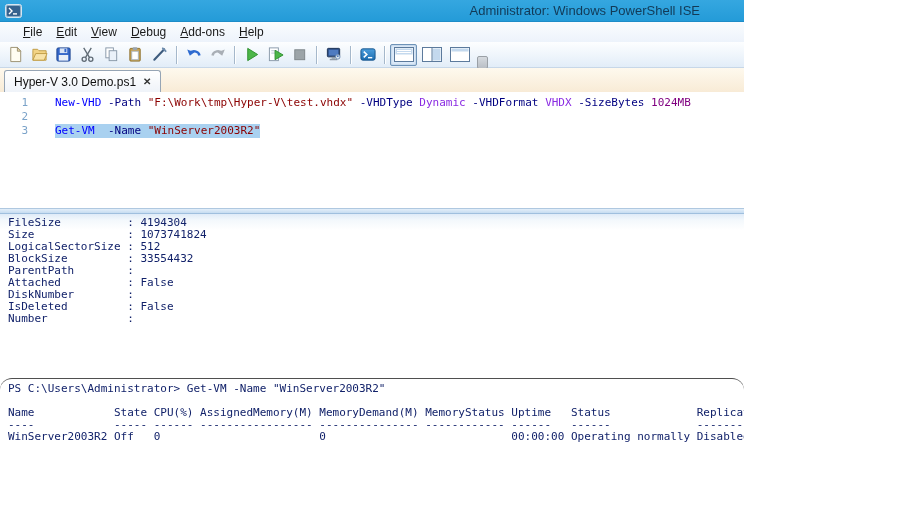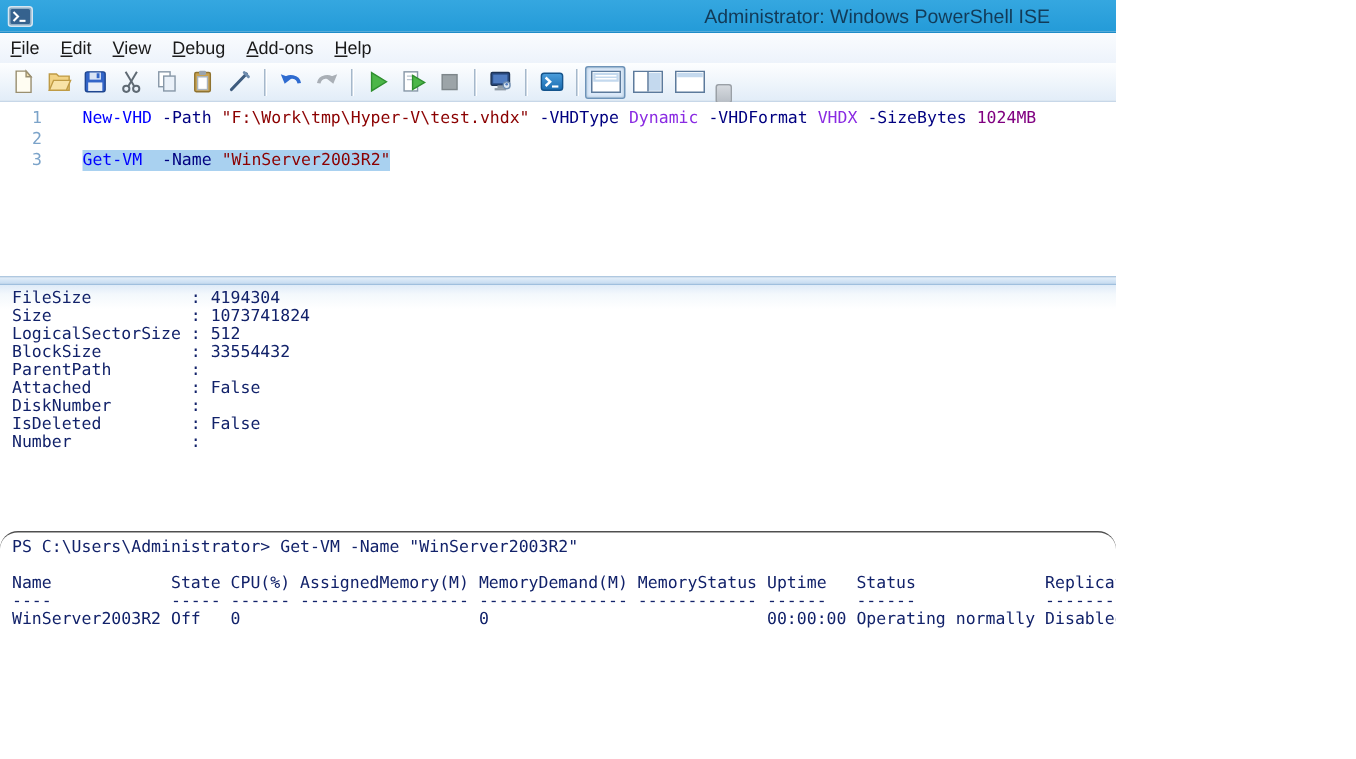--- a/index.html
+++ b/index.html
@@ -1,37 +1,37 @@
 <!DOCTYPE html>
 <html style="--titlebar-top: #35A7E0; --titlebar-bottom: #249BD8; --title-text: #123A57; --console-text: #12226A; --selection: #A9D1F0; --linenum: #7BA3C9;"><head>
 <meta charset="utf-8">
 <style>
   * { box-sizing: border-box; margin: 0; padding: 0; }
   html,body { width: 904px; height: 506px; overflow: hidden; }
   body { font-family: "Liberation Sans", sans-serif; background: #fff; }
-  .window { width: 744px; height: 506px; display: flex; flex-direction: column; }
+  .window { width: 744px; height: 506px; display: flex; flex-direction: column; justify-content: flex-end; }
 
   
   .titlebar {
     height: 22px; flex: 0 0 22px;
     background: linear-gradient(var(--titlebar-top), var(--titlebar-bottom));
     border-bottom: 1px solid #1E8CC8;
     display: flex; align-items: center; position: relative;
   }
   .app-icon { width: 17px; height: 14px; margin-left: 5px; }
   .title-text {
     position: absolute; right: 44px; top: 3px;
     font-size: 13px; color: var(--title-text);
   }
 
   
   .menubar {
     height: 20px; flex: 0 0 20px;
     background: linear-gradient(#FAFCFE, #EDF3FB);
-    display: flex; align-items: center; padding-left: 0;
+    display: flex; align-items: center; padding-left: 16px;
     font-size: 12px; color: #1a1a1a;
   }
   .menu-item { padding: 2px 7px; cursor: default; }
   .menu-item u { text-decoration: underline; }
 
   
   .toolbar {
     height: 26px; flex: 0 0 26px;
     background: linear-gradient(#FDFEFF, #E2EDF8);
     border-bottom: 1px solid #C7D7E8;
@@ -244,20 +244,26 @@
     </div>
     <div class="layout-btn">
       <svg width="20" height="15" viewBox="0 0 20 15">
           <rect x="0.5" y="0.5" width="19" height="14" fill="#FFF" stroke="#5C7A9C"></rect>
           <rect x="1.5" y="1.5" width="17" height="3" fill="#C4D9EE"></rect>
         </svg>
     </div>
     <div class="grip"></div>
   </div>
 
+  <div class="tabstrip">
+    <div class="tab">
+      <span>Hyper-V 3.0 Demo.ps1</span>
+      <span class="tab-close">✕</span>
+    </div>
+  </div>
 
   <div class="editor">
       <div class="ed-line"><span class="ln">1</span><span class="code"><span style="color: rgb(0, 0, 255);">New-VHD</span><span style="color: rgb(0, 0, 0);"> </span><span style="color: rgb(0, 0, 128);">-Path</span><span style="color: rgb(0, 0, 0);"> </span><span style="color: rgb(139, 0, 0);">"F:\Work\tmp\Hyper-V\test.vhdx"</span><span style="color: rgb(0, 0, 0);"> </span><span style="color: rgb(0, 0, 128);">-VHDType</span><span style="color: rgb(0, 0, 0);"> </span><span style="color: rgb(138, 43, 226);">Dynamic</span><span style="color: rgb(0, 0, 0);"> </span><span style="color: rgb(0, 0, 128);">-VHDFormat</span><span style="color: rgb(0, 0, 0);"> </span><span style="color: rgb(138, 43, 226);">VHDX</span><span style="color: rgb(0, 0, 0);"> </span><span style="color: rgb(0, 0, 128);">-SizeBytes</span><span style="color: rgb(0, 0, 0);"> </span><span style="color: rgb(128, 0, 128);">1024MB</span></span></div>
       <div class="ed-line"><span class="ln">2</span><span class="code"></span></div>
       <div class="ed-line"><span class="ln">3</span><span class="code sel"><span style="color: rgb(0, 0, 255);">Get-VM</span><span style="color: rgb(0, 0, 0);">  </span><span style="color: rgb(0, 0, 128);">-Name</span><span style="color: rgb(0, 0, 0);"> </span><span style="color: rgb(139, 0, 0);">"WinServer2003R2"</span></span></div>
     </div>
 
   <div class="splitter"></div>
 
   <div class="output-pane">

